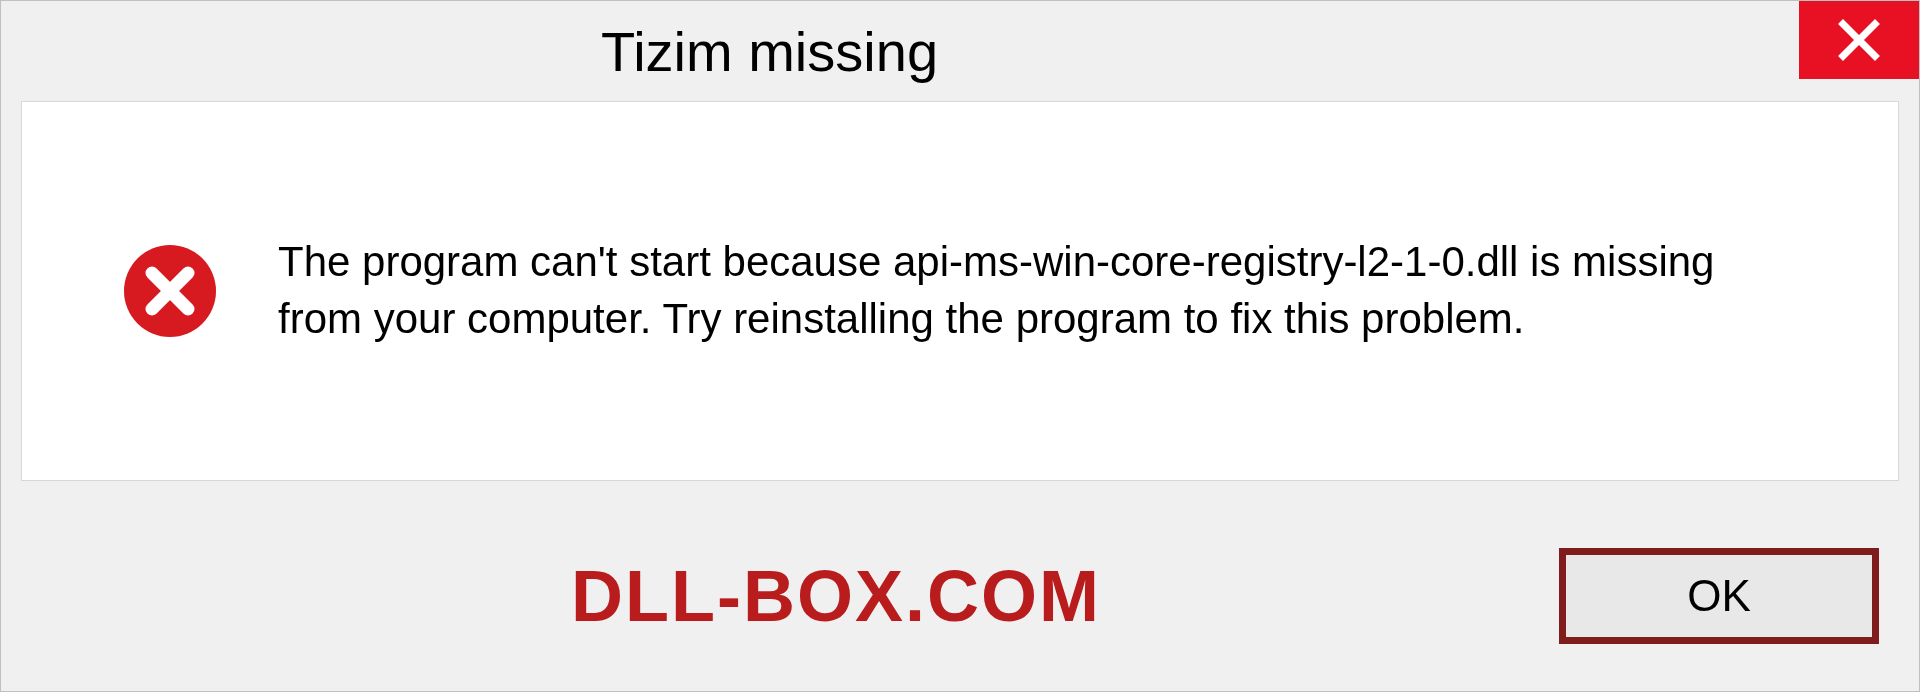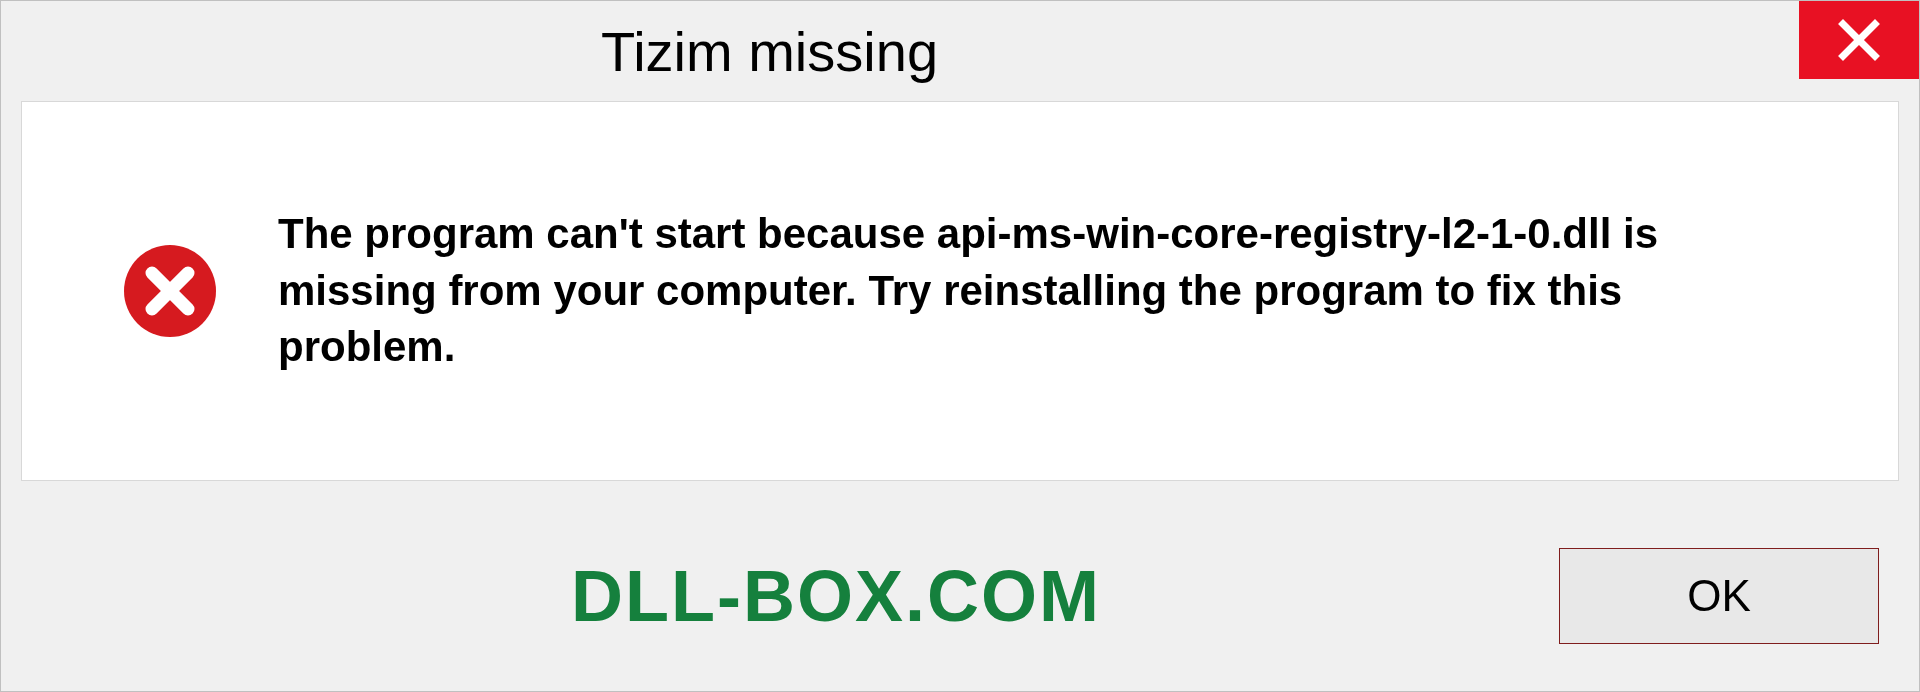--- a/index.html
+++ b/index.html
@@ -72,46 +72,46 @@
       height: 96px;
     }
     .error-icon svg {
       width: 96px;
       height: 96px;
     }
     .message {
       font-size: 42px;
       line-height: 1.35;
       color: #000000;
-      font-weight: 700;
+      font-weight: 400;
       max-width: 1500px;
     }
     .footer {
       position: absolute;
       bottom: 0;
       left: 0;
       right: 0;
       height: 190px;
       display: flex;
       align-items: center;
       justify-content: space-between;
       padding: 0 40px 0 570px;
     }
     .watermark {
       font-size: 72px;
       font-weight: 800;
-      color: #15803d;
+      color: #b91c1c;
       letter-spacing: 2px;
       font-family: Arial, sans-serif;
     }
     .ok-button {
       width: 320px;
       height: 96px;
       background: #e8e8e8;
-      border: 1px solid #7f1d1d;
+      border: 7px solid #7f1d1d;
       font-size: 44px;
       font-weight: 400;
       color: #000000;
       cursor: pointer;
       font-family: "Segoe UI", Arial, sans-serif;
     }
   </style>
 </head>
 <body>
 

